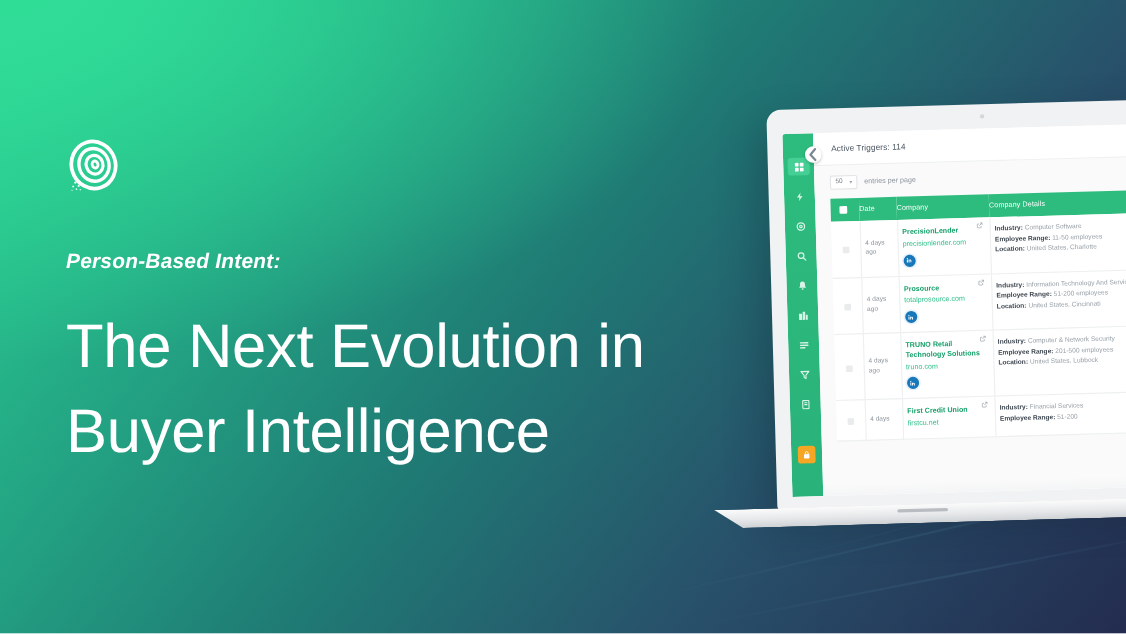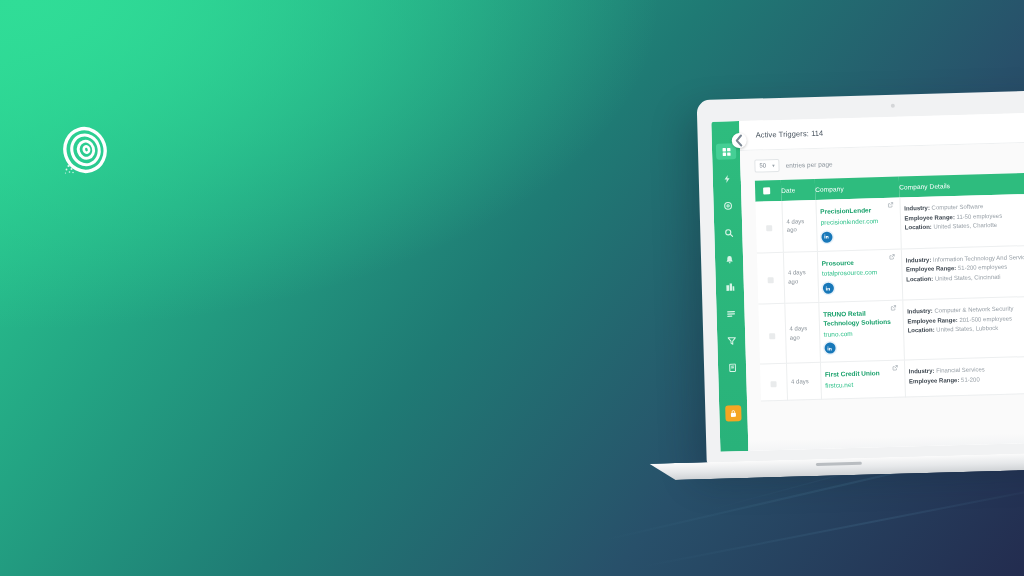--- a/index.html
+++ b/index.html
@@ -247,21 +247,24 @@
       <g fill="#ffffff" opacity=".85">
         <circle cx="8.5" cy="40" r="1.1"></circle>
           <circle cx="11.5" cy="43" r="1"></circle>
         <circle cx="6.5" cy="43.5" r=".9"></circle>
           <circle cx="9.5" cy="46" r=".8"></circle>
         <circle cx="13" cy="46.5" r=".7"></circle>
           <circle cx="5.5" cy="47" r=".6"></circle>
       </g>
     </svg>
 
-
+    <div class="eyebrow">Person-Based Intent:</div>
+
+    <div class="headline">The Next Evolution in
+Buyer Intelligence</div>
   </div>
 
   <div id="laptop">
 
     <div class="lid">
       <div class="camera"></div>
 
       <div class="screen">
 
         <nav class="sidebar">

